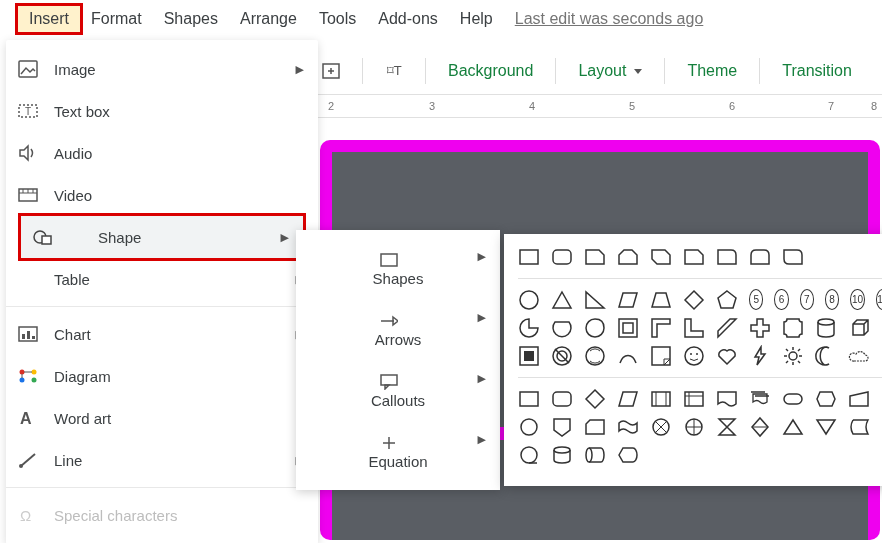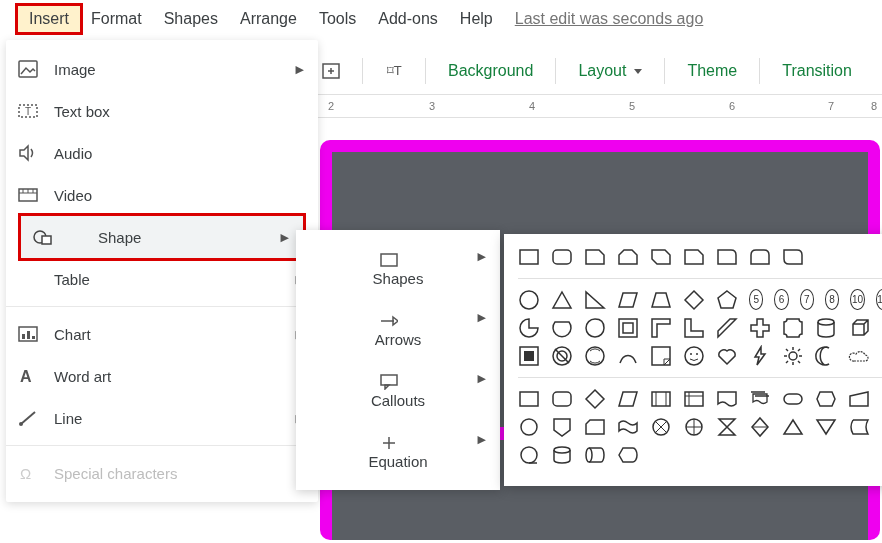--- a/index.html
+++ b/index.html
@@ -347,20 +347,33 @@
           <rect x="9" y="6" width="3" height="8" fill="#555"></rect>
           <rect x="14" y="11" width="3" height="3" fill="#555"></rect>
         </svg>
       </span>
     <span>Chart</span>
     <span class="arrow">▶</span>
   </div>
   <div class="menu-row">
     <span class="ic">
         <svg width="20" height="18" viewBox="0 0 20 18">
+          <circle cx="4" cy="5" r="2.5" fill="#d93025"></circle>
+          <circle cx="16" cy="5" r="2.5" fill="#fbbc04"></circle>
+          <circle cx="4" cy="13" r="2.5" fill="#1a73e8"></circle>
+          <circle cx="16" cy="13" r="2.5" fill="#34a853"></circle>
+          <line x1="6" y1="5" x2="14" y2="5" stroke="#555"></line>
+          <line x1="4" y1="7" x2="4" y2="11" stroke="#555"></line>
+        </svg>
+      </span>
+    <span>Diagram</span>
+  </div>
+  <div class="menu-row">
+    <span class="ic">
+        <svg width="20" height="18" viewBox="0 0 20 18">
           <text x="2" y="15" font-size="16" font-weight="bold" fill="#555">A</text>
         </svg>
       </span>
     <span>Word art</span>
   </div>
   <div class="menu-row">
     <span class="ic">
         <svg width="20" height="18" viewBox="0 0 20 18">
           <line x1="3" y1="15" x2="17" y2="3" stroke="#555" stroke-width="2"></line>
           <circle cx="3" cy="15" r="2" fill="#555"></circle>

